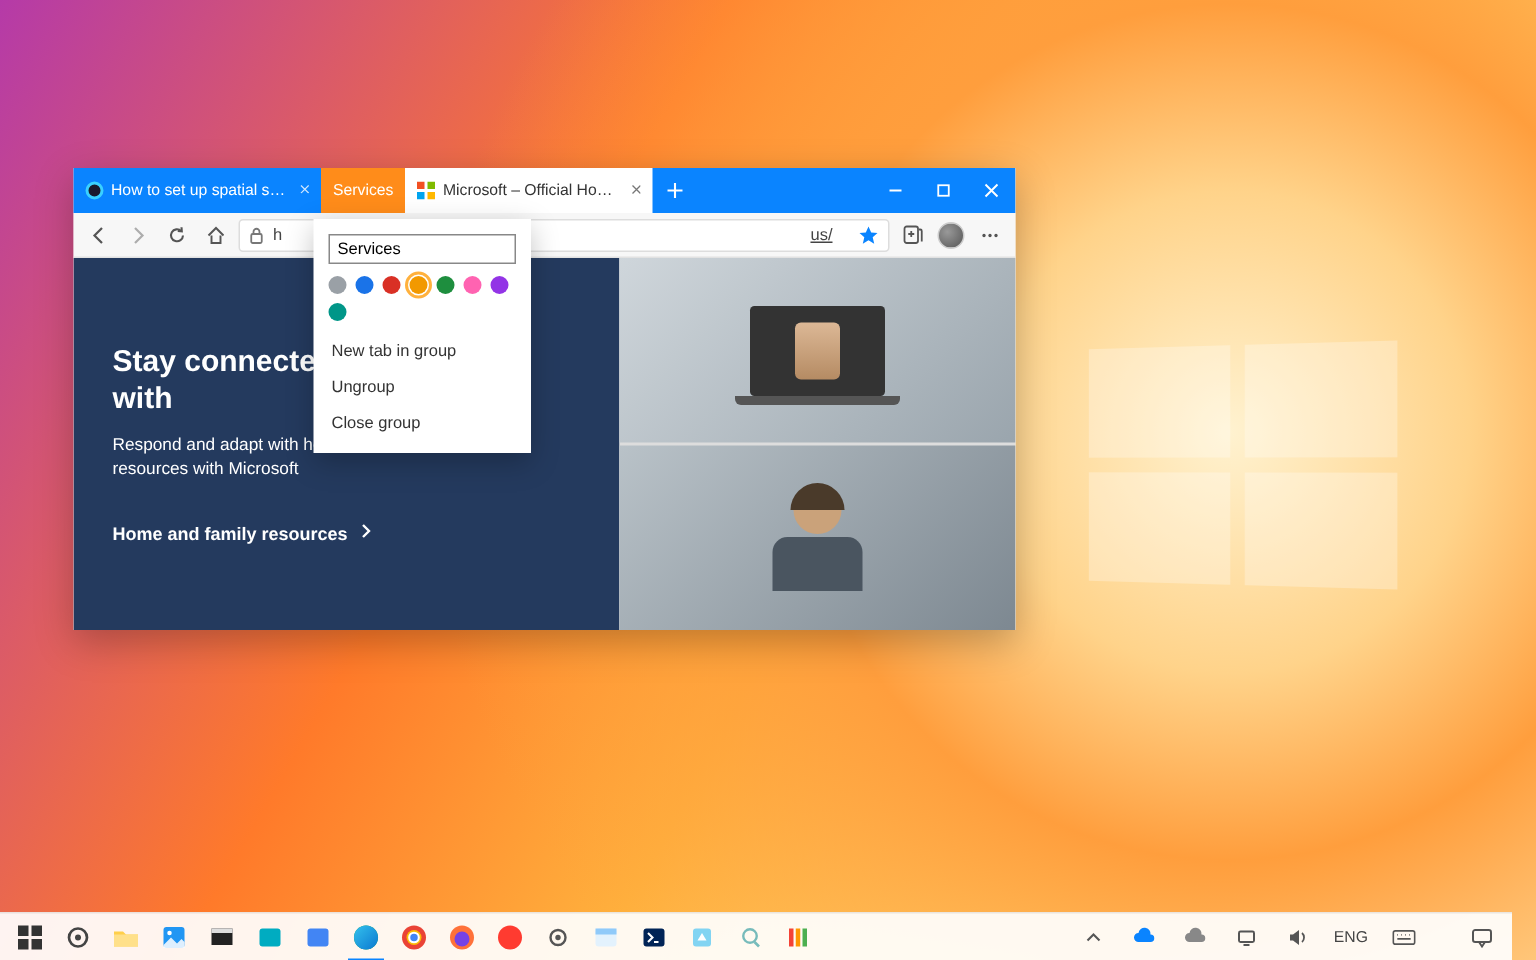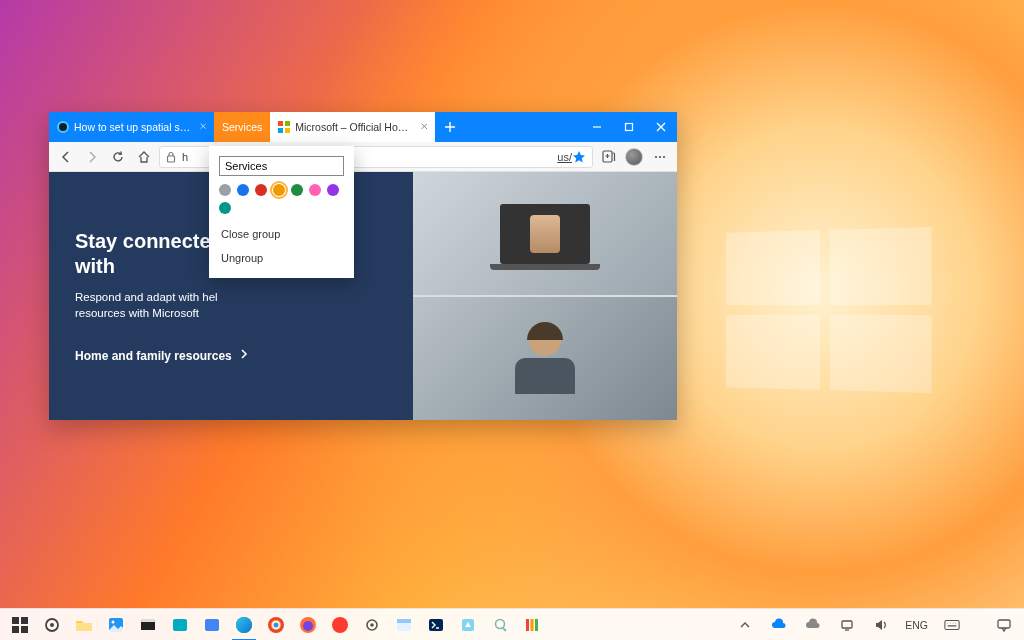--- a/index.html
+++ b/index.html
@@ -109,21 +109,21 @@
     width: 100%; height: 20px; border: 1px solid #888; padding: 0 5px;
     font-size: 11px; margin-bottom: 8px;
   }
   .ctxmenu .colorrow { display:flex; gap:6px; margin-bottom:8px; flex-wrap:wrap; }
   .ctxmenu .c { width:12px; height:12px; border-radius:50%; }
   .ctxmenu .c.sel { outline: 2px solid #ffb13d; outline-offset: 1px; }
   .ctxmenu .mi { padding: 6px 2px; cursor: default; }
 
   
   .taskbar {
-    position: absolute; left:0; right:0; bottom:0; height: 32px;
+    position: absolute; left:0; right:16px; bottom:0; height: 32px;
     background: rgba(255,255,255,0.92);
     border-top: 1px solid rgba(0,0,0,.08);
     display: flex; align-items: center; padding: 0 4px;
     font-size: 11px; color:#444;
   }
   .tb-left { display:flex; gap:0; }
   .tb-left .app, .tray .titem, .startbtn {
     width: 32px; height: 32px; display:flex; align-items:center; justify-content:center;
     position: relative;
   }
@@ -229,21 +229,21 @@
         </div>
       <div class="omnibox">
         <span class="lock">
             <svg width="10" height="12" viewBox="0 0 10 12">
               <rect x="1.5" y="5" width="7" height="6" rx="1" fill="none" stroke="#777" stroke-width="1.2"></rect>
               <path d="M3 5 V3.5 A2 2 0 0 1 7 3.5 V5" fill="none" stroke="#777" stroke-width="1.2"></path>
             </svg>
           </span>
         <span>h</span>
         <span style="flex:1"></span>
-        <span style="margin-right:14px;text-decoration:underline;">us/</span>
+        <span style="margin-right:31px;text-decoration:underline;">us/</span>
         <span class="star">
             <svg width="14" height="14" viewBox="0 0 14 14">
               <path d="M7 1 L8.8 5 L13 5.4 L9.8 8.2 L10.8 12.5 L7 10.2 L3.2 12.5 L4.2 8.2 L1 5.4 L5.2 5 Z" fill="#0a84ff"></path>
             </svg>
           </span>
       </div>
       <div class="ibtn">
           <svg width="15" height="15" viewBox="0 0 15 15">
             <rect x="2" y="2" width="9" height="11" rx="1.5" fill="none" stroke="#555" stroke-width="1.2"></rect>
             <path d="M11.5 4 H12.5 A1 1 0 0 1 13.5 5 V12" fill="none" stroke="#555" stroke-width="1.2"></path>
@@ -299,22 +299,23 @@
     <div class="colorrow">
       <div class="c" style="background:#9aa0a6"></div>
       <div class="c" style="background:#1a73e8"></div>
       <div class="c" style="background:#d93025"></div>
       <div class="c sel" style="background:#f29900"></div>
       <div class="c" style="background:#1e8e3e"></div>
       <div class="c" style="background:#ff63b1"></div>
       <div class="c" style="background:#9334e6"></div>
       <div class="c" style="background:#009688"></div>
     </div>
+    <div class="mi">New tab in group</div>
+    <div class="mi">Ungroup</div>
     <div class="mi">Close group</div>
-    <div class="mi">Ungroup</div>
   </div>
 
   <div class="taskbar">
     <div class="startbtn">
       <svg class="ic" viewBox="0 0 18 18">
           <rect x="1" y="1" width="7" height="7" fill="#333"></rect>
           <rect x="10" y="1" width="7" height="7" fill="#333"></rect>
           <rect x="1" y="10" width="7" height="7" fill="#333"></rect>
           <rect x="10" y="10" width="7" height="7" fill="#333"></rect>
         </svg>

